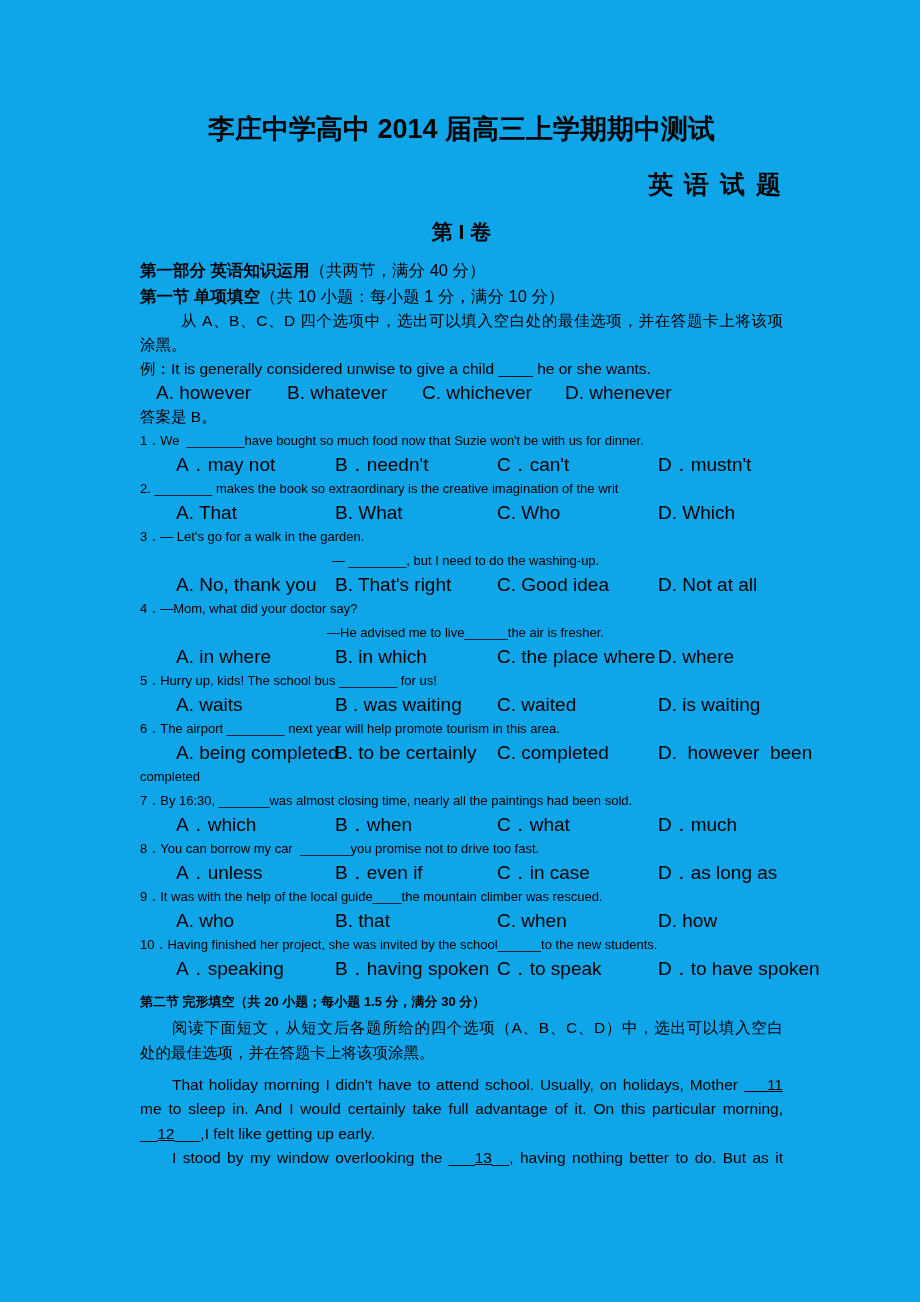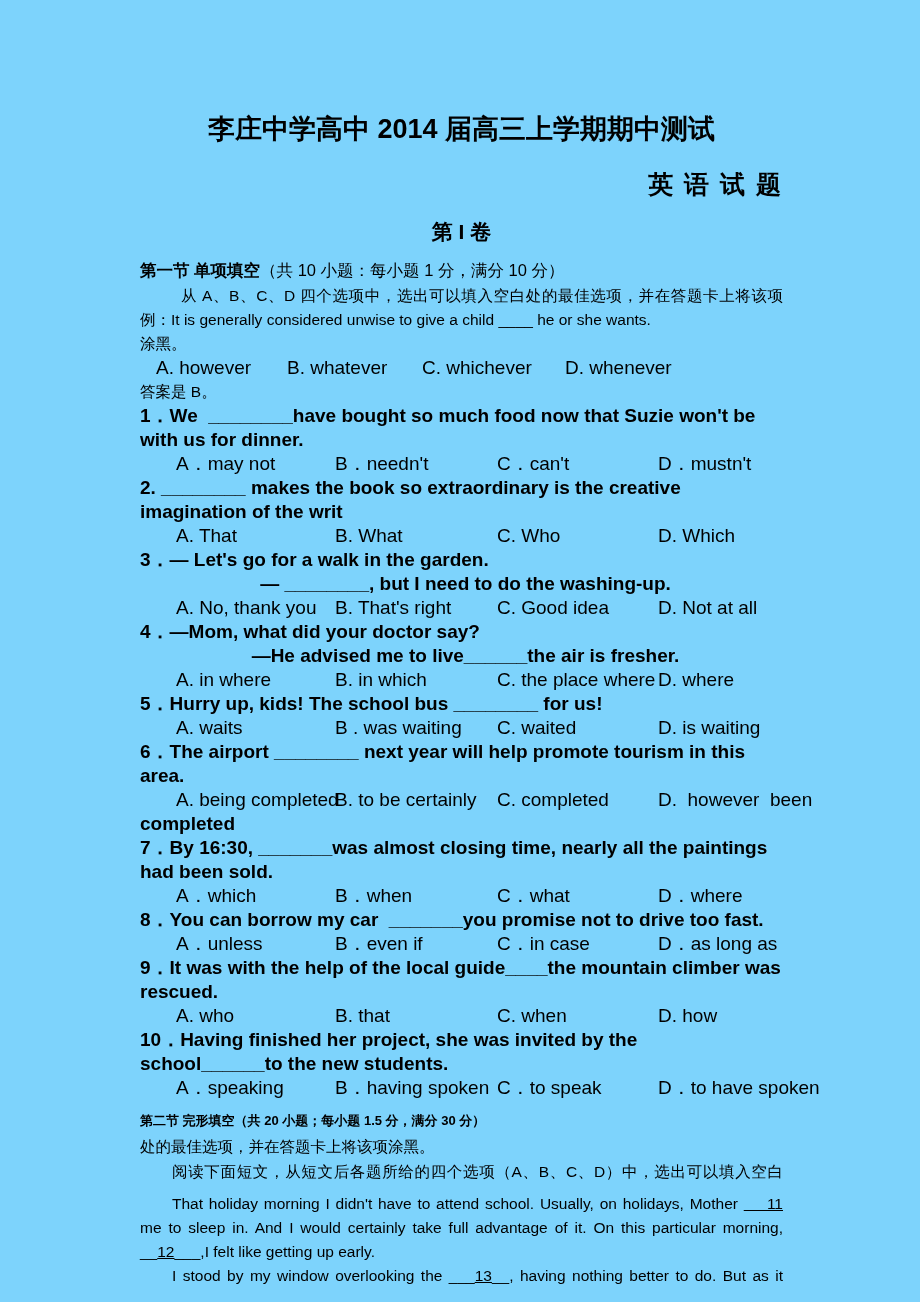--- a/index.html
+++ b/index.html
@@ -6,21 +6,21 @@
     margin: 0;
     padding: 0;
     background: #ffffff;
     color: #000000;
     font-family: "Liberation Sans", sans-serif;
   }
   .page {
     position: relative;
     width: 920px;
     height: 1302px;
-    background: #7dd3fc;
+    background: #0ea5e9;
     overflow: hidden;
     box-sizing: border-box;
   }
   .content {
     margin-left: 140px;
     width: 643px;
   }
   .title {
     margin: 0;
     padding-top: 106px;
@@ -61,23 +61,22 @@
   }
   .cn { font-size: 15.5px; }
   .instr1 { padding-left: 41px; }
   .jst {
     text-align: justify;
     text-align-last: justify;
     white-space: normal;
   }
   .q-line {
     line-height: 24px;
-    font-size: 19px;
+    font-size: 13px;
     white-space: pre-wrap;
-    font-weight: bold;
   }
   .q-cont { padding-left: 8px; text-align: center; }
   .opt-row {
     position: relative;
     height: 24px;
     font-size: 19px;
   }
   .opt {
     position: absolute;
     top: 0;
@@ -120,27 +119,28 @@
 <body>
 
 <div class="page">
   <div class="content">
 
     <h1 class="title">李庄中学高中 2014 届高三上学期期中测试</h1>
     <h2 class="subtitle">英 语 试 题</h2>
     <h3 class="volume">第 I 卷</h3>
 
     <div class="headings">
+      <div class="h-line"><span class="hb">第一部分 英语知识运用</span><span class="hr">（共两节，满分 40 分）</span></div>
       <div class="h-line"><span class="hb">第一节 单项填空</span><span class="hr">（共 10 小题：每小题 1 分，满分 10 分）</span></div>
     </div>
 
     <div class="body-line cn instr1 jst">从 A、B、C、D 四个选项中，选出可以填入空白处的最佳选项，并在答题卡上将该项</div>
+    <div class="body-line cn">涂黑。</div>
+
     <div class="body-line">例：It is generally considered unwise to give a child ____ he or she wants.</div>
-
-    <div class="body-line cn">涂黑。</div>
     <div class="opt-row example">
         <span class="opt">A. however</span>
         <span class="opt">B. whatever</span>
         <span class="opt">C. whichever</span>
         <span class="opt">D. whenever</span>
       </div>
     <div class="body-line cn">答案是 B。</div>
 
     <div>
         <div class="q-line">1．We  ________have bought so much food now that Suzie won't be with us for dinner.</div>
@@ -186,21 +186,21 @@
           <span class="opt">B. to be certainly</span>
           <span class="opt">C. completed</span>
           <span class="opt">D.  however  been</span>
         </div>
         <div class="q-line">completed</div>
         <div class="q-line">7．By 16:30, _______was almost closing time, nearly all the paintings had been sold.</div>
         <div class="opt-row">
           <span class="opt">A．which</span>
           <span class="opt">B．when</span>
           <span class="opt">C．what</span>
-          <span class="opt">D．where</span>
+          <span class="opt">D．much</span>
         </div>
         <div class="q-line">8．You can borrow my car  _______you promise not to drive too fast.</div>
         <div class="opt-row">
           <span class="opt">A．unless</span>
           <span class="opt">B．even if</span>
           <span class="opt">C．in case</span>
           <span class="opt">D．as long as</span>
         </div>
         <div class="q-line">9．It was with the help of the local guide____the mountain climber was rescued.</div>
         <div class="opt-row">
@@ -214,22 +214,22 @@
           <span class="opt">A．speaking</span>
           <span class="opt">B．having spoken</span>
           <span class="opt">C．to speak</span>
           <span class="opt">D．to have spoken</span>
         </div>
       </div>
 
     <div class="sec2-heading">第二节 完形填空（共 20 小题；每小题 1.5 分，满分 30 分）</div>
 
     <div class="sec2-instr">
+      <div class="h-instr instr-ind jst">阅读下面短文，从短文后各题所给的四个选项（A、B、C、D）中，选出可以填入空白</div>
       <div class="h-instr">处的最佳选项，并在答题卡上将该项涂黑。</div>
-      <div class="h-instr instr-ind jst">阅读下面短文，从短文后各题所给的四个选项（A、B、C、D）中，选出可以填入空白</div>
     </div>
 
     <div class="cloze">
         <div class="cz-line jst ind"><span>That holiday morning I didn't have to attend school. Usually, on holidays, Mother </span><span class="blank-num">&nbsp;&nbsp;&nbsp;&nbsp;11</span></div>
         <div class="cz-line jst"><span>me to sleep in. And I would certainly take full advantage of it. On this particular morning,</span></div>
         <div class="cz-line"><span>__</span><span class="blank-num">12</span><span>___,I felt like getting up early.</span></div>
         <div class="cz-line jst ind"><span>I stood by my window overlooking the ___</span><span class="blank-num">13</span><span>__, having nothing better to do. But as it</span></div>
       </div>
 
   </div>

